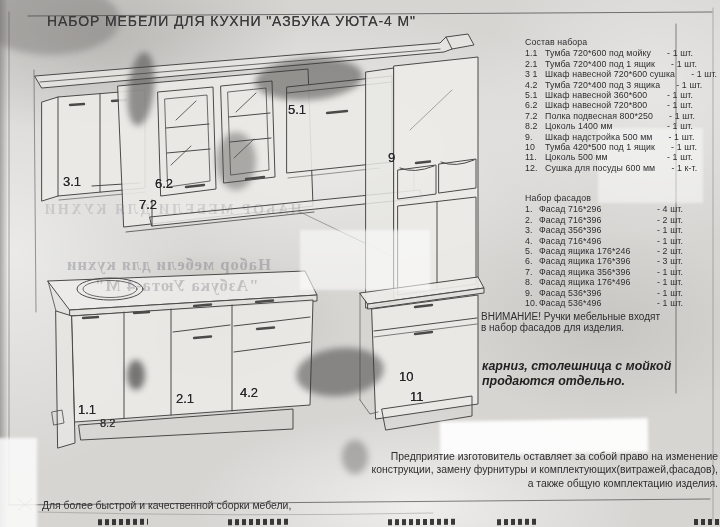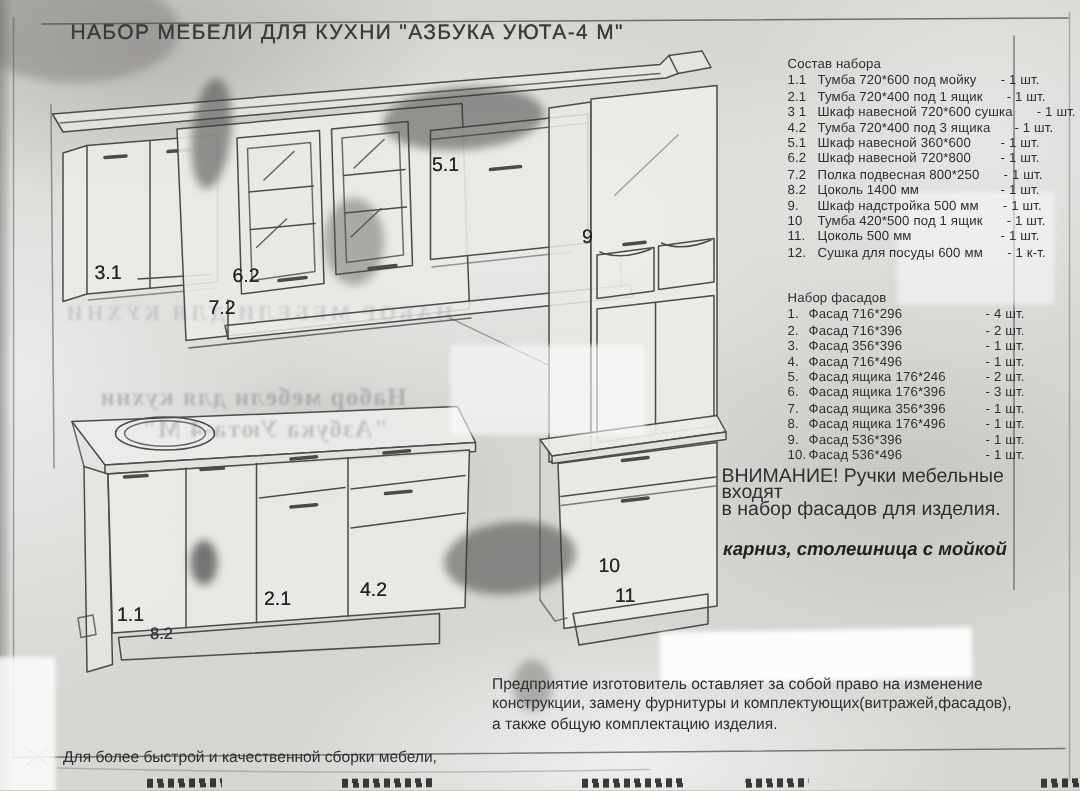--- a/index.html
+++ b/index.html
@@ -25,26 +25,26 @@
 
   .list{position:absolute;font-size:8.8px;line-height:10.4px;letter-spacing:.1px;margin-left:44px;}
   .list .hd{margin-bottom:1px;}
   .row{display:flex;white-space:nowrap;}
   .row .num{flex:0 0 20px;}
   .flist .row .num{flex:0 0 14px;}
   .row .qty{margin-left:auto;flex:0 0 42px;text-align:right;}
   .comp{left:481px;top:37px;width:168px;}
   .flist{left:481px;top:193px;width:158px;}
 
-  .note{position:absolute;font-size:13px;line-height:11px;}
+  .note{position:absolute;font-size:10px;line-height:11px;}
   .note-handles{left:481px;top:311px;width:190px;}
   .note-sep{left:482px;top:359px;width:212px;font-size:12.4px;line-height:14.6px;
     font-weight:bold;font-style:italic;color:#222;}
   .note-asm{left:42px;top:452px;width:300px;font-size:10.4px;line-height:13px;margin-top:47px;}
-  .note-mfr{left:328px;top:450px;width:390px;font-size:10.4px;line-height:13.4px;}
+  .note-mfr{left:328px;top:450px;width:390px;font-size:10.4px;line-height:13.4px;text-align:right;}
 
   .lbl{position:absolute;font-size:13px;color:#26262a;white-space:nowrap;text-shadow:0 0 .4px #333;}
   .lbl.sm{font-size:11px;color:#3a3a3e;}
 
   .blob{position:absolute;border-radius:50%;filter:blur(3px);}
   .wpatch{position:absolute;filter:blur(1.5px);}
   .bleed{position:absolute;transform:scaleX(-1);font-family:"Liberation Serif",serif;
     font-weight:bold;white-space:nowrap;filter:blur(.6px);}
   .bl1{left:42px;top:202px;font-size:14px;letter-spacing:2.5px;color:rgba(95,95,110,.20);}
   .bl2{left:66px;top:255px;font-size:16.5px;letter-spacing:1px;color:rgba(85,85,102,.30);}
@@ -318,20 +318,21 @@
         </div>
       </div>
   </div>
 
   <div class="note note-handles">
     <div>ВНИМАНИЕ! Ручки мебельные входят</div>
     <div>в набор фасадов для изделия.</div>
   </div>
   <div class="note note-sep">
     <div>карниз, столешница с мойкой</div>
+    <div>продаются отдельно.</div>
   </div>
   <div class="note note-asm">
     <div>Для более быстрой и качественной сборки мебели,</div>
   </div>
   <div class="note note-mfr">
     <div>Предприятие изготовитель оставляет за собой право на изменение</div>
     <div>конструкции, замену фурнитуры и комплектующих(витражей,фасадов),</div>
     <div>а также общую комплектацию изделия.</div>
   </div>
 

